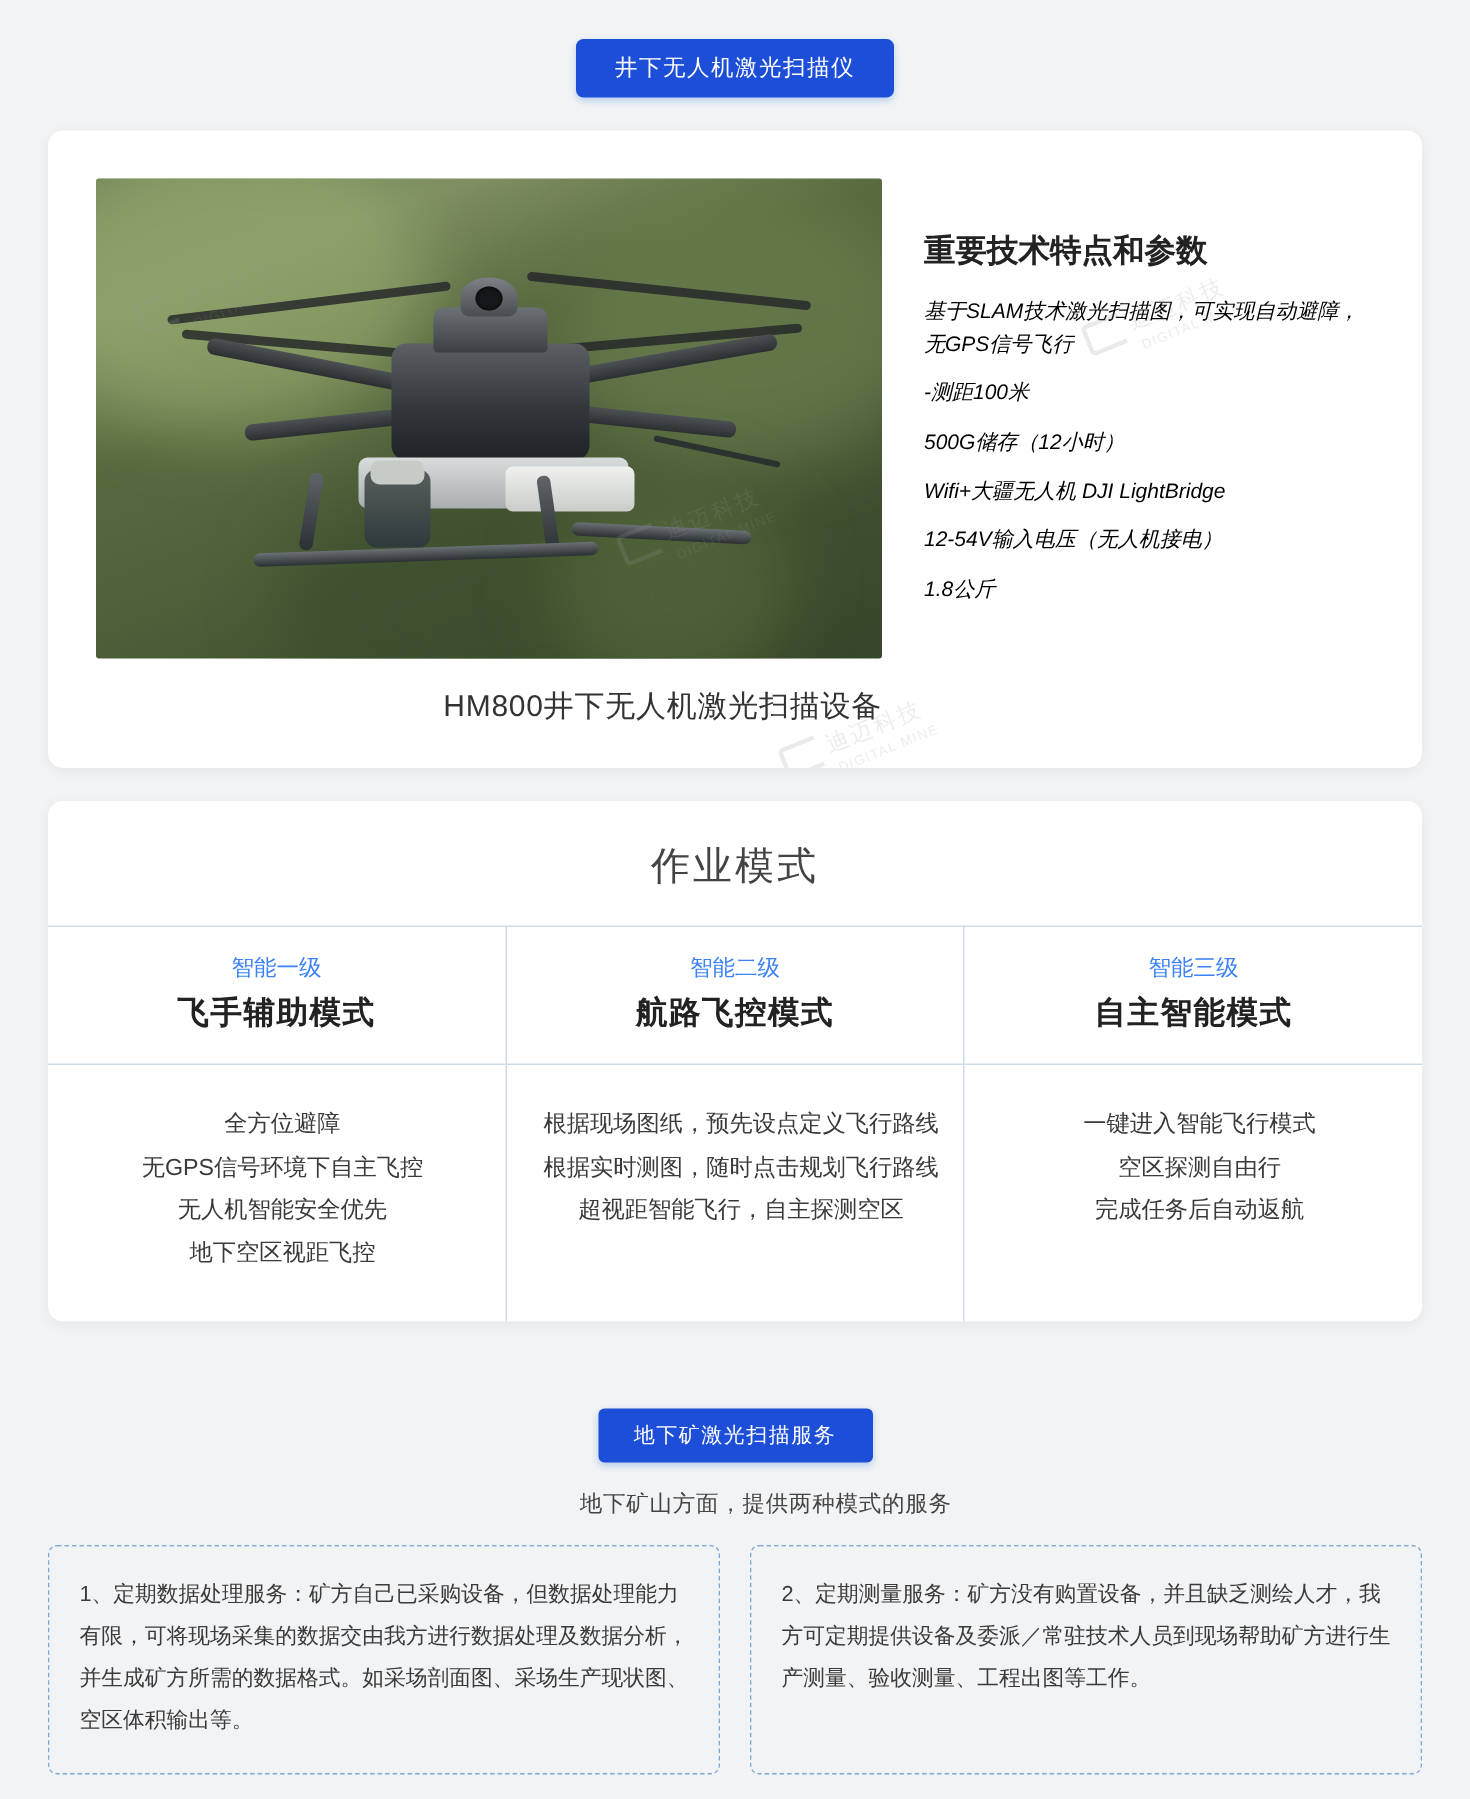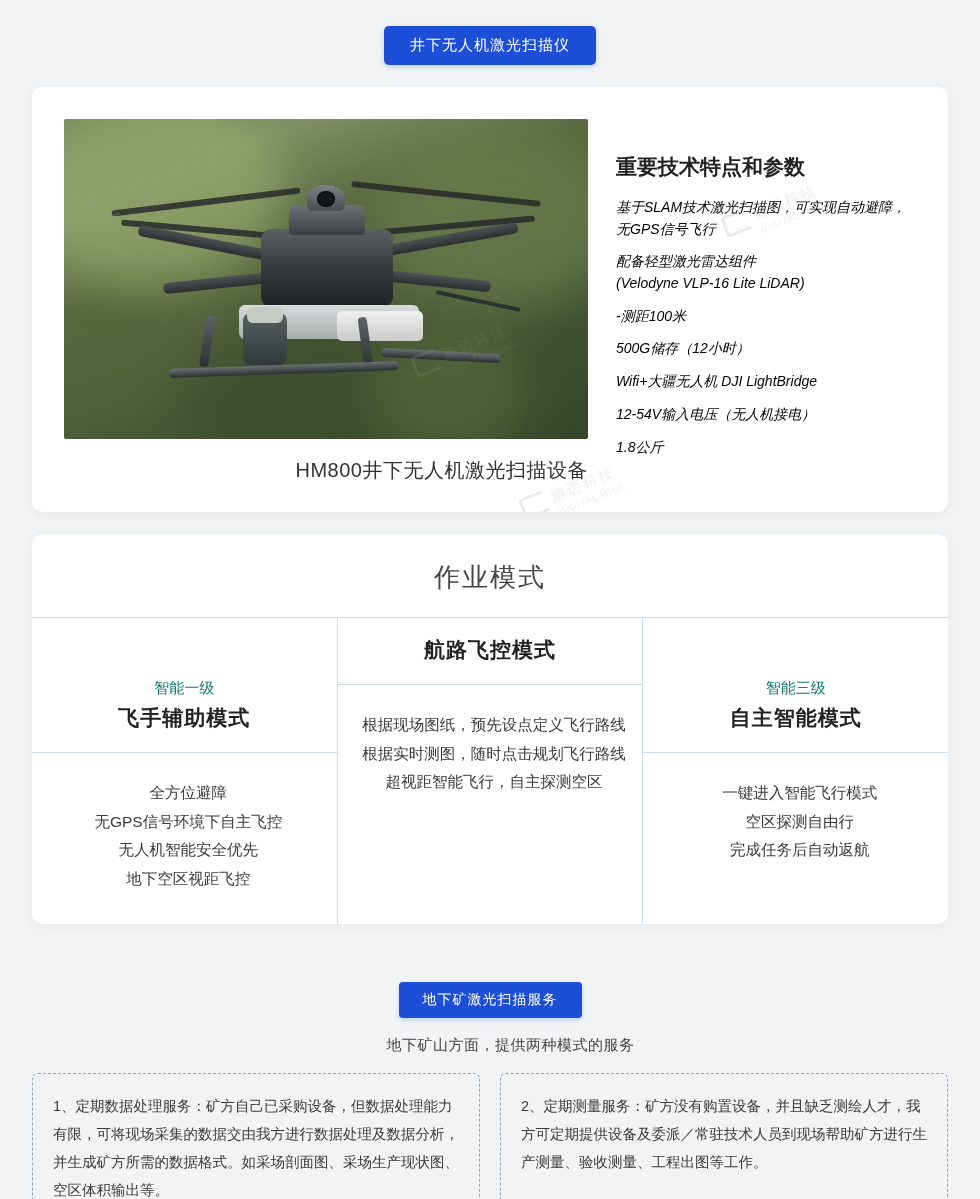--- a/index.html
+++ b/index.html
@@ -172,21 +172,21 @@
     letter-spacing: 2px;
   }
   .modes-table { display: flex; border-top: 1px solid #cddcea; }
   .mode-col { flex: 1; }
   .mode-col + .mode-col { border-left: 1px solid #cddcea; }
   .mode-head {
     text-align: center;
     padding: 18px 10px 20px 10px;
     border-bottom: 1px solid #cddcea;
   }
-  .mode-level { font-size: 15px; color: #0f766e; margin-bottom: 6px; margin-top: 43px; }
+  .mode-level { font-size: 15px; color: #3b82f6; margin-bottom: 6px; }
   .mode-name { font-size: 21px; font-weight: bold; color: #222; letter-spacing: 1px; }
   .mode-body {
     padding: 26px 14px 30px 22px;
     text-align: center;
     font-size: 15.5px;
     color: #3a3a3a;
     line-height: 1.85;
   }
 
   
@@ -281,22 +281,20 @@
             <div class="skid s1"></div>
             <div class="skid s2"></div>
           </div>
         </div>
         <div class="caption">HM800井下无人机激光扫描设备</div>
       </div>
 
       <div class="product-right">
         <h2 class="spec-title">重要技术特点和参数</h2>
         <div class="spec-line">基于SLAM技术激光扫描图，可实现自动避障，无GPS信号飞行</div>
-        <div class="spec-line" style="white-space:pre-line;">配备轻型激光雷达组件
-(Velodyne  VLP-16 Lite LiDAR)</div>
         <div class="spec-line">-测距100米</div>
         <div class="spec-line">500G储存（12小时）</div>
         <div class="spec-line">Wifi+大疆无人机 DJI LightBridge</div>
         <div class="spec-line">12-54V输入电压（无人机接电）</div>
         <div class="spec-line">1.8公斤</div>
       </div>
     </div>
 
     <div class="wm wm1"><span class="wm-logo"></span><span>迪迈科技</span><span class="wm-sub">DIGITAL MINE</span></div>
     <div class="wm wm2"><span class="wm-logo"></span><span>迪迈科技</span><span class="wm-sub">DIGITAL MINE</span></div>
@@ -316,20 +314,21 @@
         <div class="mode-body">
           <div>全方位避障</div>
           <div>无GPS信号环境下自主飞控</div>
           <div>无人机智能安全优先</div>
           <div>地下空区视距飞控</div>
         </div>
       </div>
 
       <div class="mode-col">
         <div class="mode-head">
+          <div class="mode-level">智能二级</div>
           <div class="mode-name">航路飞控模式</div>
         </div>
         <div class="mode-body">
           <div>根据现场图纸，预先设点定义飞行路线</div>
           <div>根据实时测图，随时点击规划飞行路线</div>
           <div>超视距智能飞行，自主探测空区</div>
         </div>
       </div>
 
       <div class="mode-col">

